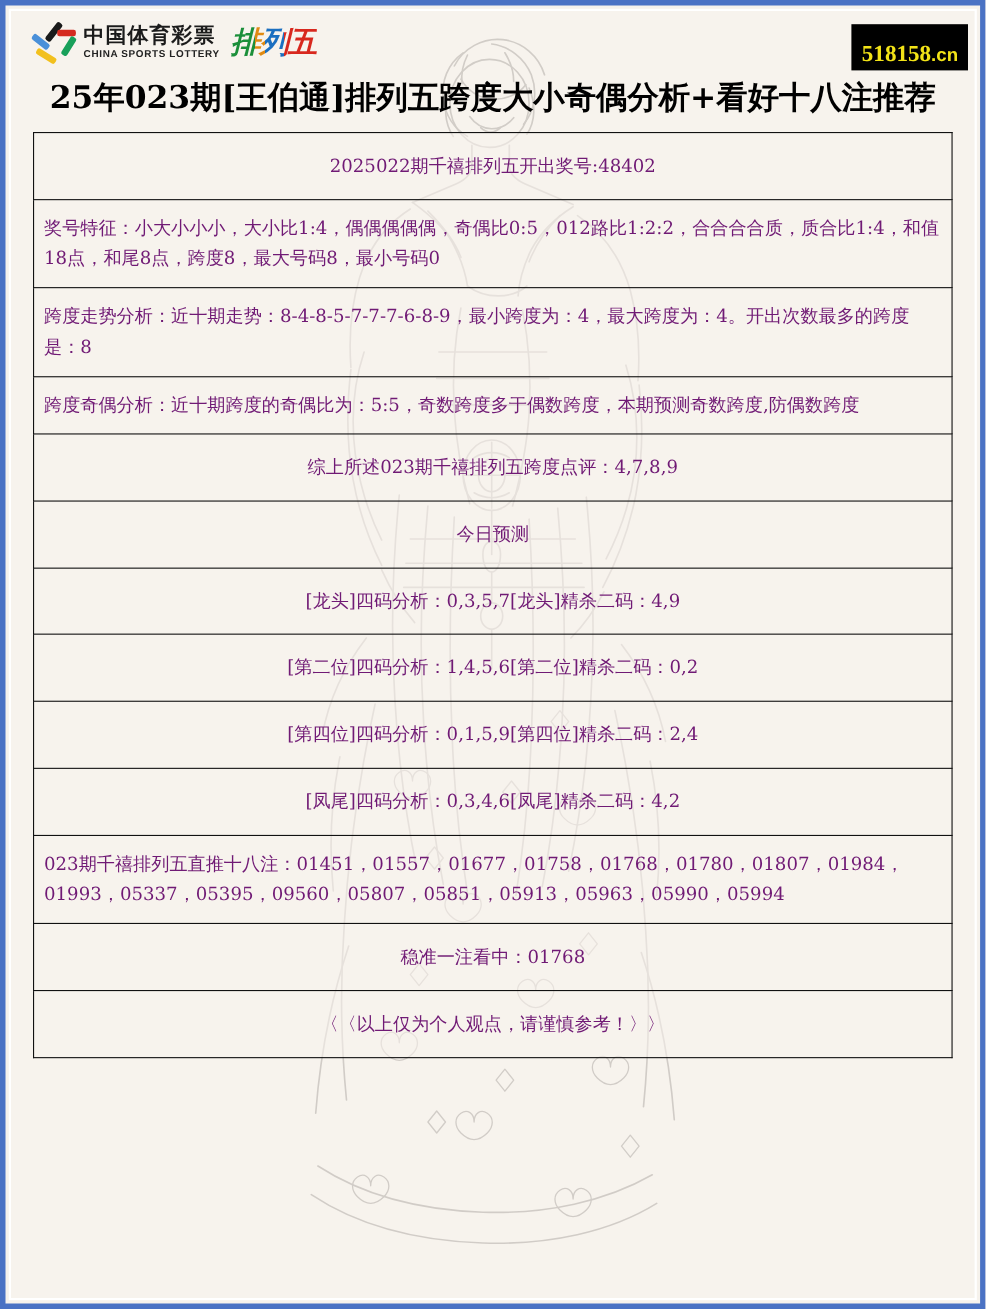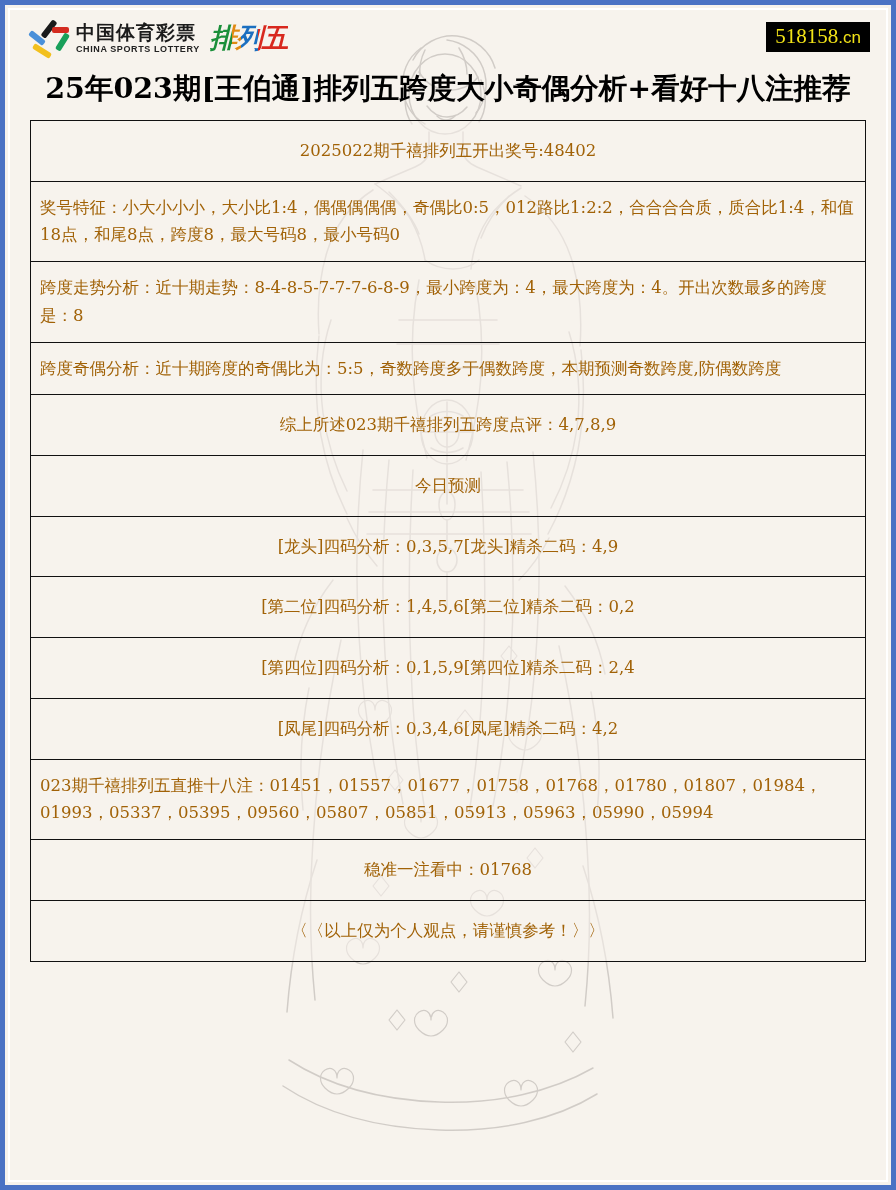--- a/index.html
+++ b/index.html
@@ -46,24 +46,24 @@
   .brand-pl5{
     font-family:"DejaVu Sans","Liberation Sans",sans-serif;
     font-size:27px;font-weight:bold;font-style:italic;
     margin-left:4px;letter-spacing:-1px;
     background:linear-gradient(90deg,#1b8f3a 0%,#1b8f3a 28%,#e08a12 28%,#e08a12 40%,#1b6fc0 40%,#1b6fc0 62%,#d8281e 62%,#d8281e 100%);
     -webkit-background-clip:text;background-clip:text;color:transparent;
     text-shadow:none;
     text-align:center;
   }
   .site-badge{
-    position:absolute;right:16px;top:12px;
+    position:absolute;right:6px;top:12px;
     background:#000;color:#f2e317;
-    font-family:"Liberation Serif",serif;font-size:21px;font-weight:normal;
-    padding:3px 9px 4px;line-height:1.08;white-space:nowrap;
+    font-family:"Liberation Serif",serif;font-size:21px;font-weight:bold;
+    padding:15px 9px 4px;line-height:1.08;white-space:nowrap;
   }
   .site-badge .tld{font-family:"Liberation Sans",sans-serif;font-size:17px;}
   
   .page-title{
     text-align:center;color:#000000;
     font-family:"DejaVu Serif","Liberation Serif",serif;
     font-size:28.5px;font-weight:bold;
     letter-spacing:0px;
     margin:2px 0 12px;white-space:nowrap;
   }
@@ -71,21 +71,21 @@
   .analysis-table{
     width:836px;margin:0 auto;border-collapse:collapse;
     border:1px solid #111;
     background:transparent;
   }
   .analysis-table tr{background:transparent;}
   .analysis-table td{
     border:1px solid #111;
     padding:12px 9px;
     font-family:"DejaVu Serif","Liberation Serif",serif;
-    font-size:16.5px;color:#a16207;line-height:1.68;
+    font-size:16.5px;color:#701a75;line-height:1.68;
     background:rgba(247,243,237,0.55);
   }
   td.center{text-align:center;}
   td.justify{text-align:left;}
   td.tall{padding-top:16px;padding-bottom:16px;}
 </style>
 </head>
 <body>
 
 <div id="page">

